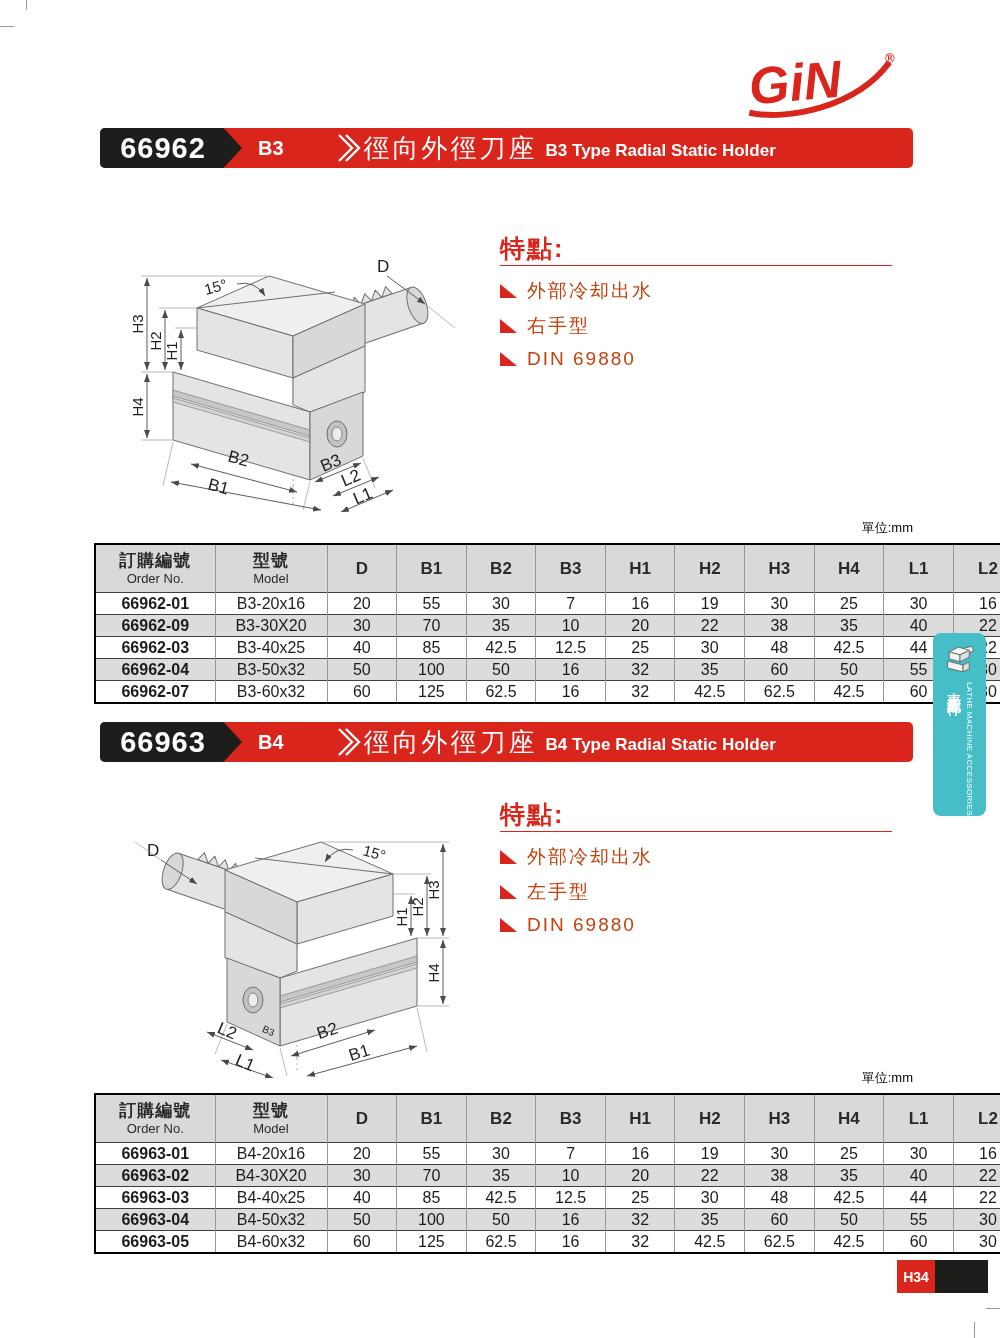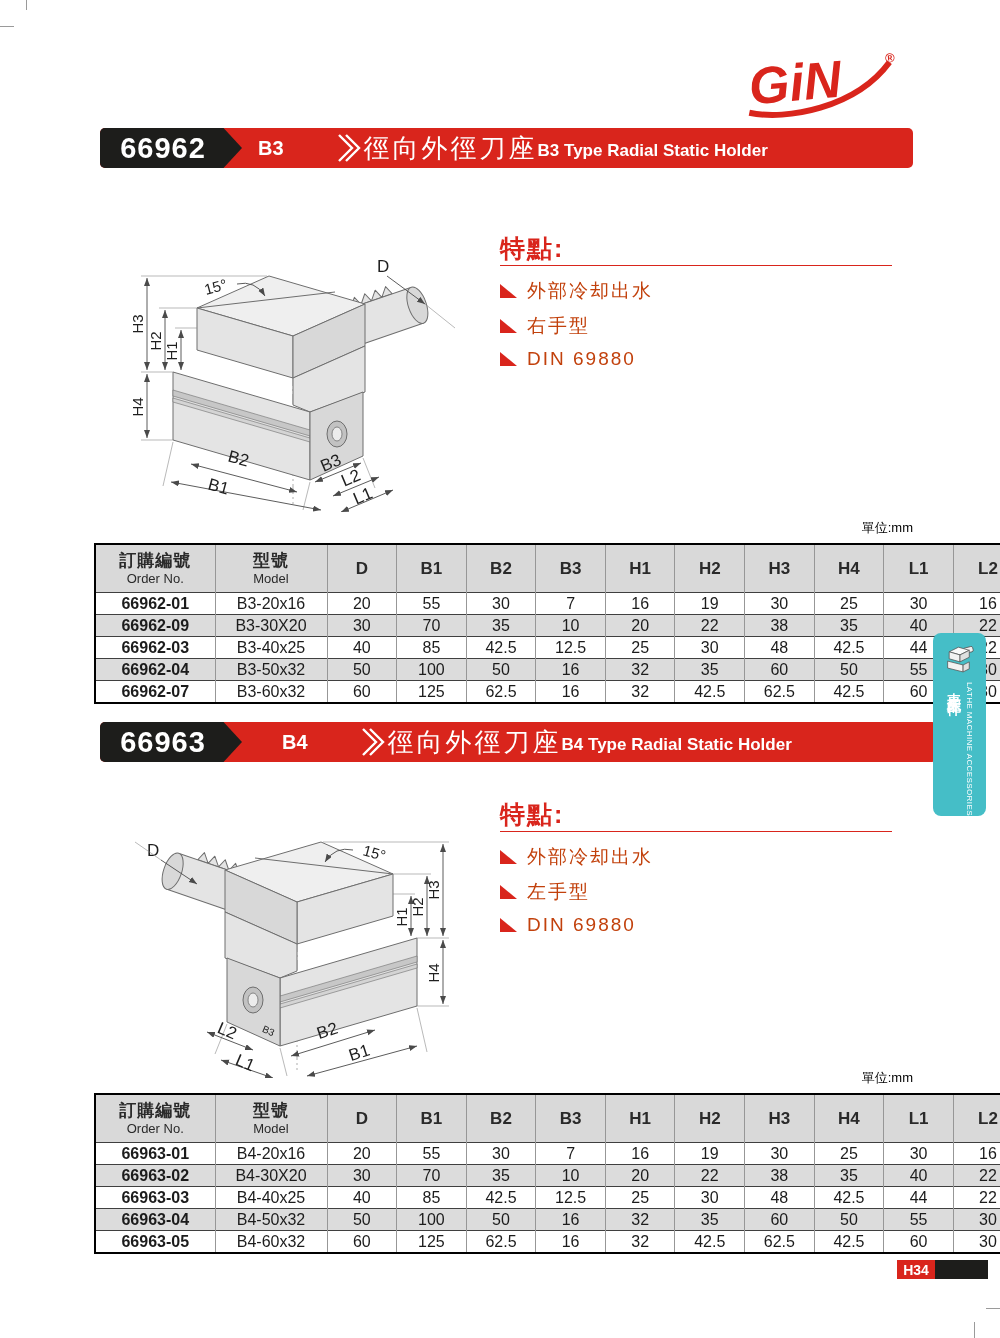--- a/index.html
+++ b/index.html
@@ -17,21 +17,21 @@
           border-radius:5px;display:flex;align-items:center;}
   .code-plate{position:absolute;left:0;top:0;bottom:0;width:142px;background:#1d1d1b;
           border-radius:5px 0 0 5px;
           clip-path:polygon(0 0,87% 0,100% 50%,87% 100%,0 100%);
           display:flex;align-items:center;justify-content:center;}
   .code-plate span{color:#fff;font-size:29px;font-weight:bold;letter-spacing:1px;
           padding-right:16px;font-family:"Liberation Sans",sans-serif;}
   .banner-type{color:#fff;font-size:20px;font-weight:bold;margin-left:158px;}
   .banner-chev{margin-left:52px;display:flex;align-items:center;}
   .banner-zh{color:#fff;font-size:26px;letter-spacing:3px;margin-left:2px;white-space:nowrap;}
-  .banner-en{color:#fff;font-size:17px;font-weight:bold;white-space:nowrap;
+  .banner-en{color:#fff;font-size:17px;font-weight:bold;margin-left:8px;white-space:nowrap;
              padding-top:6px;}
 
   
   .features{position:absolute;left:500px;width:392px;}
   .feat-title{color:#d9251c;font-size:25px;font-weight:bold;letter-spacing:2px;
               border-bottom:1px solid #d9251c;}
   .feat-items{margin-top:12px;}
   .feat-item{display:flex;align-items:center;margin-bottom:9px;}
   .tri{width:0;height:0;border-left:17px solid #d9251c;border-top:14px solid transparent;
        margin-right:10px;flex:0 0 auto;}
@@ -73,21 +73,21 @@
 
   
   .side-tab{position:absolute;left:933px;top:633px;width:53px;height:183px;background:#45bec7;
             border-radius:8px;display:flex;flex-direction:column;align-items:center;}
   .side-text{display:flex;flex-direction:row;justify-content:center;margin-top:4px;}
   .side-zh{writing-mode:vertical-rl;text-orientation:upright;color:#fff;font-size:14px;
            letter-spacing:3px;font-weight:bold;}
   .side-en{writing-mode:vertical-rl;color:#fff;font-size:8px;letter-spacing:.4px;margin-left:1px;}
 
   
-  .page-badge{position:absolute;left:897px;top:1260px;height:19px;display:flex;}
+  .page-badge{position:absolute;left:897px;top:1260px;height:33px;display:flex;}
   .page-red{background:#d9251c;color:#fff;font-size:14px;font-weight:bold;
             display:flex;align-items:center;justify-content:center;width:38px;}
   .page-black{background:#1d1d1b;width:53px;}
 </style>
 </head>
 <body>
 
 <div class="mark" style="left:26px;top:0;width:1px;height:10px;"></div>
 <div class="mark" style="left:0;top:26px;width:14px;height:1px;"></div>
 <div class="mark" style="left:986px;top:1308px;width:14px;height:1px;"></div>
@@ -304,21 +304,21 @@
         <td class="td-num">32</td>
         <td class="td-num">42.5</td>
         <td class="td-num">62.5</td>
         <td class="td-num">42.5</td>
         <td class="td-num">60</td>
         <td class="td-num">30</td>
       </tr>
     </tbody>
 </table>
 
-<div class="banner" style="top:722px;padding-left:24px;">
+<div class="banner" style="top:722px;">
   <div class="code-plate">
     <span>66963</span>
   </div>
   <span class="banner-type">B4</span>
   <span class="banner-chev">
     <svg width="26" height="30" viewBox="0 0 26 30">
       <path d="M3,2 L16,15 L3,28 M10,2 L23,15 L10,28" stroke="#fff" stroke-width="2.4" fill="none"></path>
     </svg>
   </span>
   <span class="banner-zh">徑向外徑刀座</span>

